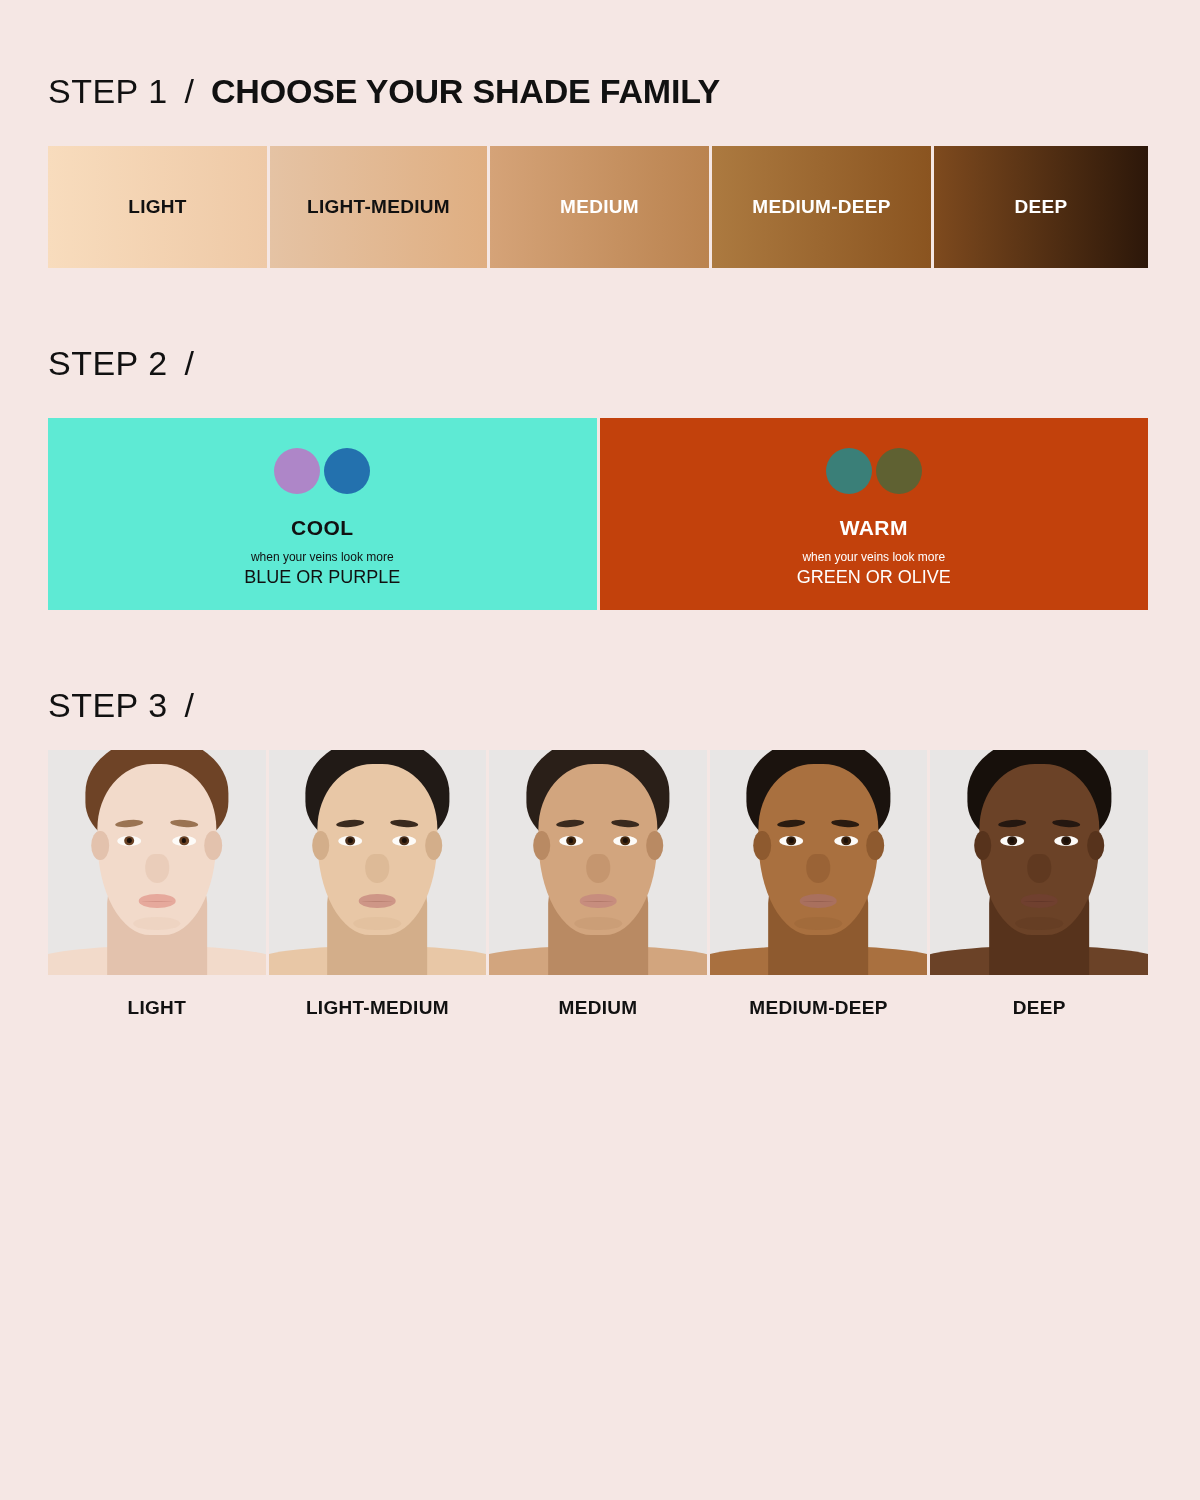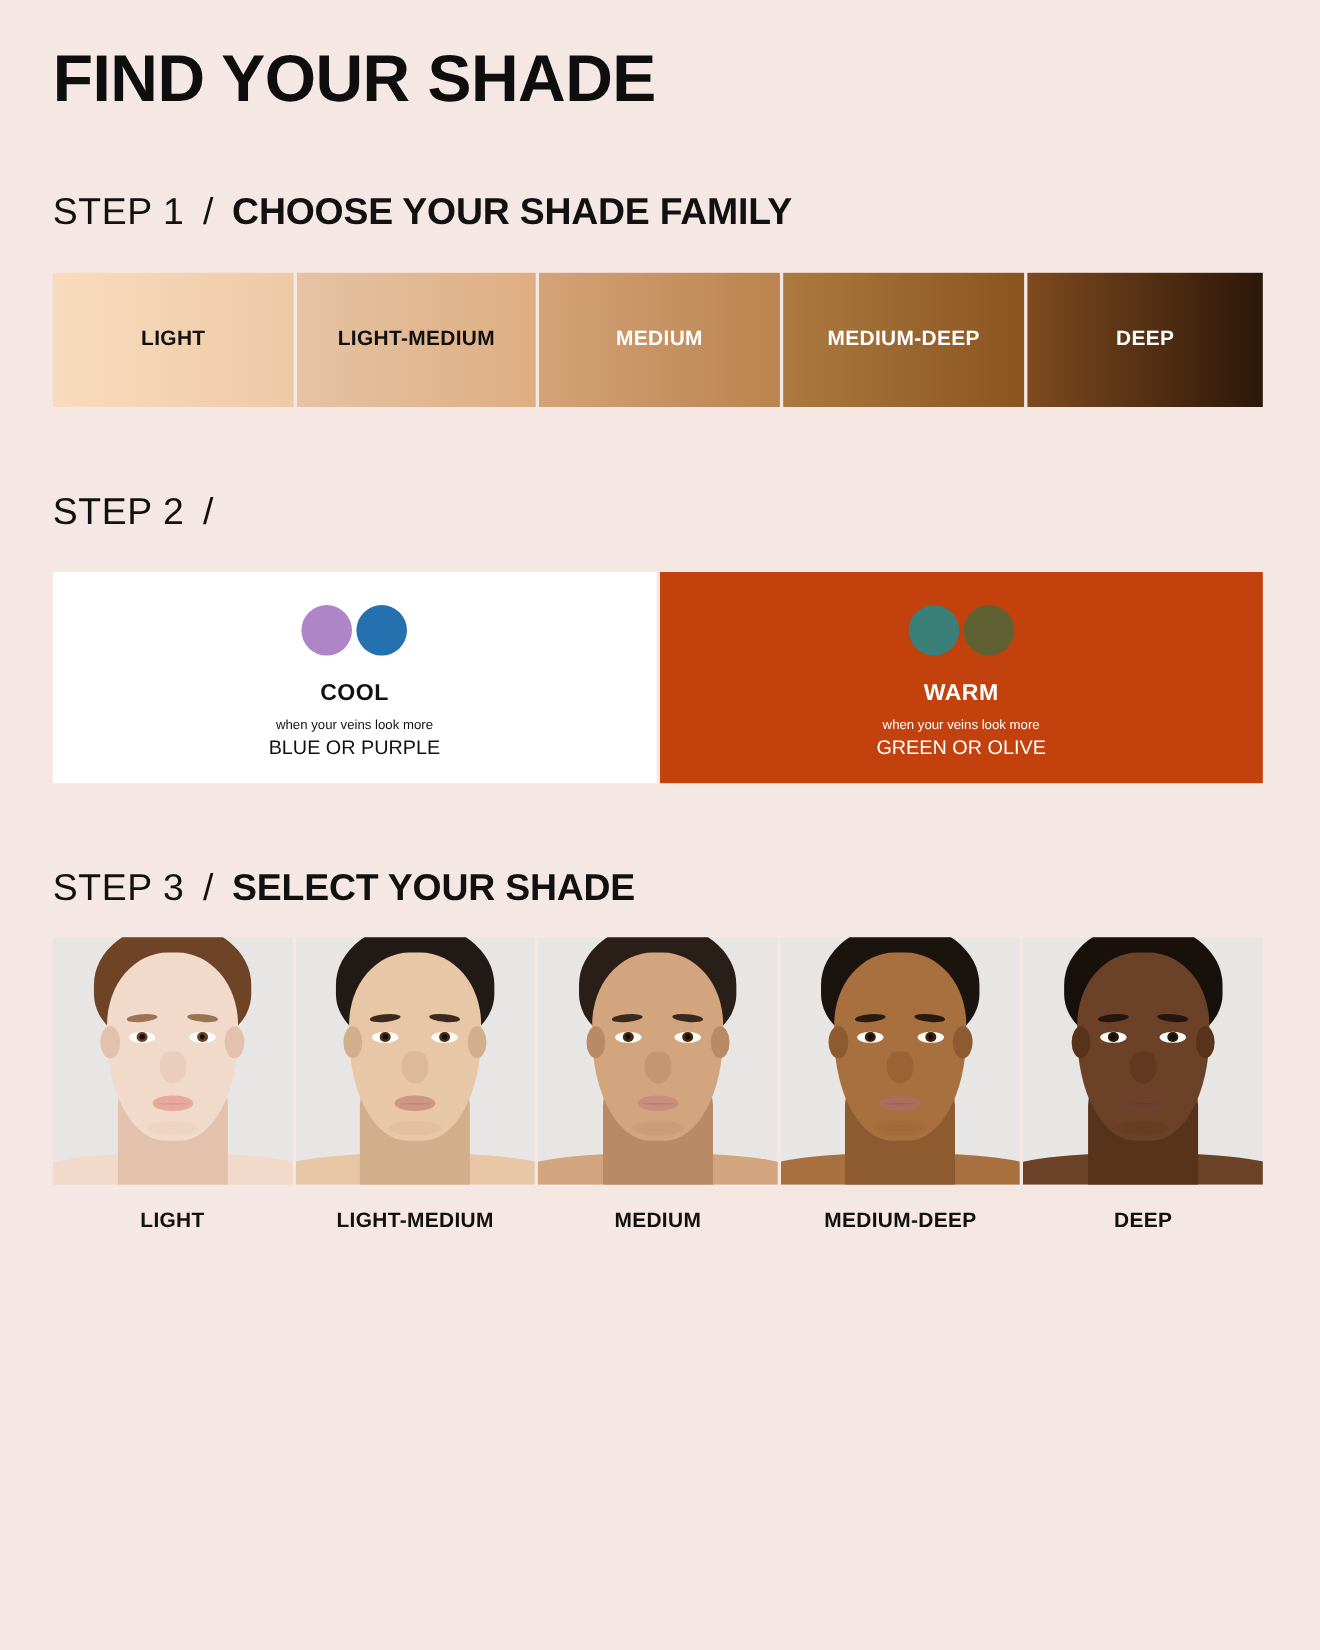--- a/index.html
+++ b/index.html
@@ -91,21 +91,21 @@
     gap: 3px;
   }
   .undertone-card {
     flex: 1 1 0;
     display: flex;
     flex-direction: column;
     align-items: center;
     justify-content: flex-start;
     padding-top: 30px;
   }
-  .undertone-card.cool    { background: #ffffff; color: #111111; }
+  .undertone-card.cool    { background: #5eead4; color: #111111; }
   .undertone-card.neutral { background: #E9C8A5; color: #111111; }
   .undertone-card.warm    { background: #c2410c; color: #FFFFFF; }
 
   .swatch-wrap {
     position: relative;
     height: 46px;
     display: flex;
     align-items: center;
     justify-content: center;
   }
@@ -310,21 +310,20 @@
     background: var(--skin-shadow);
     border-radius: 50%;
     opacity: .25;
   }
 </style>
 </head>
 <body>
 
 <div class="page">
 
-  <h1 class="main-title">FIND YOUR SHADE</h1>
 
   <div class="step-head step1-head">
     <span class="step-num">STEP 1</span>
     <span class="step-slash">/</span>
     <span class="step-title">CHOOSE YOUR SHADE FAMILY</span>
   </div>
 
   <div class="shade-bar">
     <div class="shade-seg s1">
       <span>LIGHT</span>
@@ -369,21 +368,20 @@
       <div class="ut-name">WARM</div>
       <div class="ut-line1">when your veins look more</div>
       <div class="ut-line2">GREEN OR OLIVE</div>
     </div>
 
   </div>
 
   <div class="step-head step3-head">
     <span class="step-num">STEP 3</span>
     <span class="step-slash">/</span>
-    <span class="step-title">SELECT YOUR SHADE</span>
   </div>
 
 
   <div class="model-row">
 
     <div class="model-cell">
       <div class="model-photo" style="background:#E8E6E5">
         <div class="face" style="--skin:#F2DACA;--skin-shadow:#E3C2AD;--hair:#6E4326;--brow:#9A7352;--iris:#6B4326;--lip:#E6A99C;--lip-line:#C9877C;">
           <span class="f-shoulders"></span>
           <span class="f-hair"></span>

